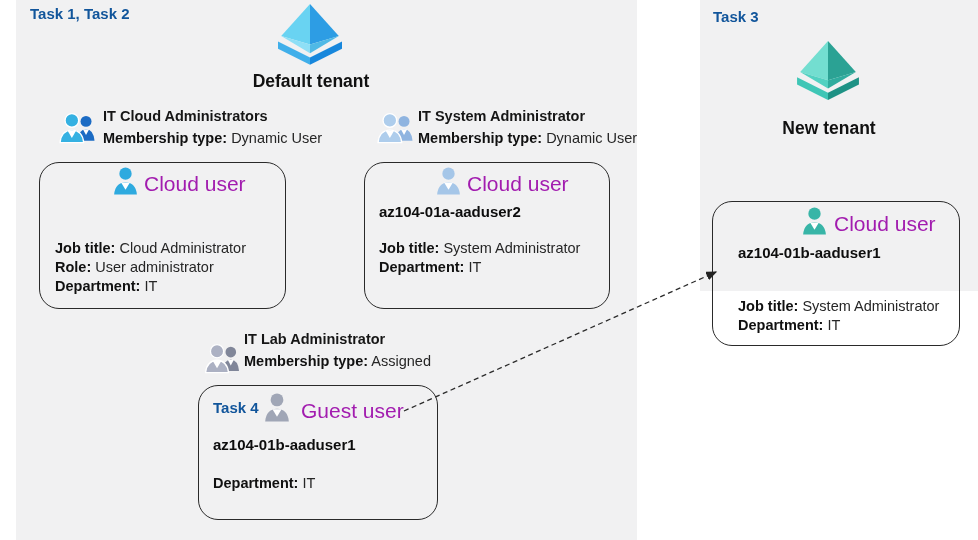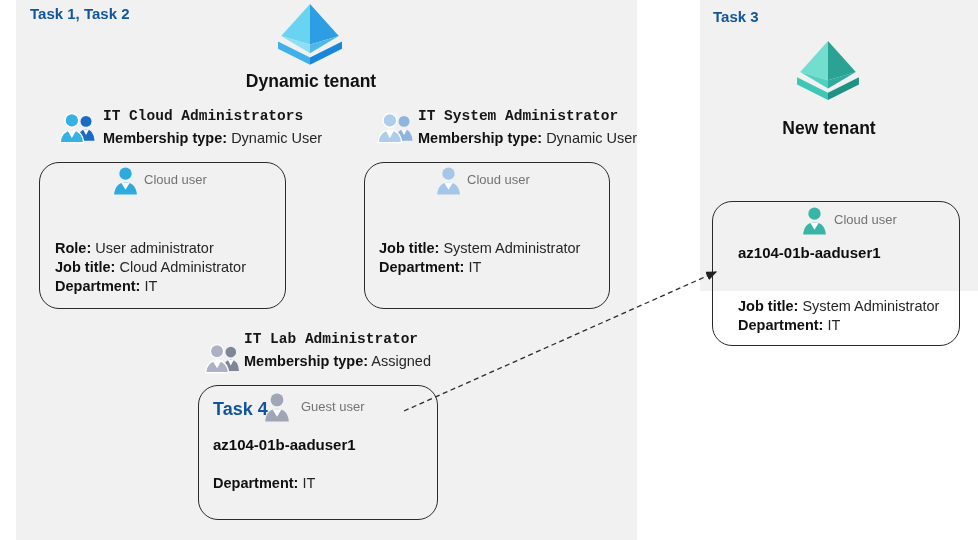--- a/index.html
+++ b/index.html
@@ -6,31 +6,31 @@
   #canvas{
     position:relative;width:978px;height:540px;overflow:hidden;
     font-family:"Liberation Sans",sans-serif;color:#1f1f1f;background:#ffffff;
   }
   .panel{position:absolute;background:#f1f1f2;}
   #left-panel{left:0;top:0;width:621px;height:540px;margin-left:16px;}
   #right-panel{left:700px;top:0;width:278px;height:291px;}
   .task-label{position:absolute;font-weight:bold;font-size:15px;color:#11559b;white-space:nowrap;}
   .tenant-title{position:absolute;font-weight:bold;font-size:17.5px;color:#111;text-align:center;white-space:nowrap;}
   .icon{position:absolute;}
-  .group-name{position:absolute;font-weight:bold;font-size:14.5px;color:#161616;white-space:nowrap;font-family:Liberation Mono, monospace;}
+  .group-name{position:absolute;font-weight:bold;font-size:14.5px;color:#161616;white-space:nowrap;}
   .group-mem{position:absolute;font-size:14.5px;color:#262626;white-space:nowrap;}
   .group-mem b{color:#111;}
   .card{
     position:absolute;border:1.4px solid #2a2a2a;border-radius:20px;background:transparent;
   }
-  .user-type{position:absolute;font-size:13px;color:#737373;white-space:nowrap;}
+  .user-type{position:absolute;font-size:21px;color:#a21caf;white-space:nowrap;}
   .username{position:absolute;font-weight:bold;font-size:15px;color:#0d0d0d;white-space:nowrap;}
   .fields{position:absolute;font-size:14.5px;line-height:19px;color:#262626;white-space:nowrap;}
   .fields b{color:#111;}
-  .inline-task{position:absolute;font-weight:bold;font-size:18px;color:#11559b;white-space:nowrap;}
+  .inline-task{position:absolute;font-weight:bold;font-size:15px;color:#11559b;white-space:nowrap;}
   svg{display:block;}
   #arrow-overlay{position:absolute;left:0;top:0;width:978px;height:540px;pointer-events:none;}
   
   .pyr-blue{--p1:#69d3f2;--p2:#2d9de4;--p3:#8edff6;--p4:#4fb9e6;--p5:#40afea;--p6:#1787dc;}
   .pyr-teal{--p1:#73ded0;--p2:#2ba294;--p3:#52d1c1;--p4:#2fac9e;--p5:#3fc6b6;--p6:#1e9285;}
   .person-cyan{color:#2eaadf;}
   .person-pale{color:#a5c6e8;}
   .person-gray{color:#a0a6b6;}
   .person-teal{color:#38b5a7;}
   .people-cloud{--front:#35b1e2;--back:#1b6bc4;}
@@ -69,21 +69,21 @@
 <div id="canvas">
 
   <div id="left-panel" class="panel">
 
     <div class="task-label" style="left:14px;top:5px">Task 1, Task 2</div>
 
     <svg class="icon pyr-blue" style="left:258px;top:3px" width="72" height="64" viewBox="0 0 64 60">
         <use href="#sym-pyramid"></use>
       </svg>
 
-    <div class="tenant-title" style="left:200px;top:71px;width:190px">Dynamic tenant</div>
+    <div class="tenant-title" style="left:200px;top:71px;width:190px">Default tenant</div>
 
     <svg class="icon people-cloud" style="left:42px;top:111px" width="40" height="34" viewBox="0 0 40 36">
         <use href="#sym-people"></use>
       </svg>
     <div class="group-name" style="left:87px;top:108px">IT Cloud Administrators</div>
     <div class="group-mem" style="left:87px;top:130px">
       <b>Membership type:</b>
       <span>Dynamic User</span>
     </div>
 
@@ -104,31 +104,32 @@
       <b>Membership type:</b>
       <span>Assigned</span>
     </div>
 
     <div class="card" style="left:23px;top:162px;width:245px;height:145px">
       <svg class="icon person-cyan" style="left:72px;top:3px" width="27" height="30" viewBox="0 0 32 34">
           <use href="#sym-person"></use>
         </svg>
       <div class="user-type" style="left:104px;top:9px">Cloud user</div>
       <div class="fields" style="left:15px;top:76px">
+        <div><b>Job title:</b> <span>Cloud Administrator</span></div>
         <div><b>Role:</b> <span>User administrator</span></div>
-        <div><b>Job title:</b> <span>Cloud Administrator</span></div>
         <div><b>Department:</b> <span>IT</span></div>
       </div>
     </div>
 
     <div class="card" style="left:348px;top:162px;width:244px;height:145px">
       <svg class="icon person-pale" style="left:70px;top:3px" width="27" height="30" viewBox="0 0 32 34">
           <use href="#sym-person"></use>
         </svg>
       <div class="user-type" style="left:102px;top:9px">Cloud user</div>
+      <div class="username" style="left:14px;top:40px">az104-01a-aaduser2</div>
       <div class="fields" style="left:14px;top:76px">
         <div><b>Job title:</b> <span>System Administrator</span></div>
         <div><b>Department:</b> <span>IT</span></div>
       </div>
     </div>
 
     <div class="card" style="left:182px;top:385px;width:238px;height:133px">
       <div class="inline-task" style="left:14px;top:13px">Task 4</div>
       <svg class="icon person-gray" style="left:64px;top:6px" width="28" height="31" viewBox="0 0 32 34">
           <use href="#sym-person"></use>

